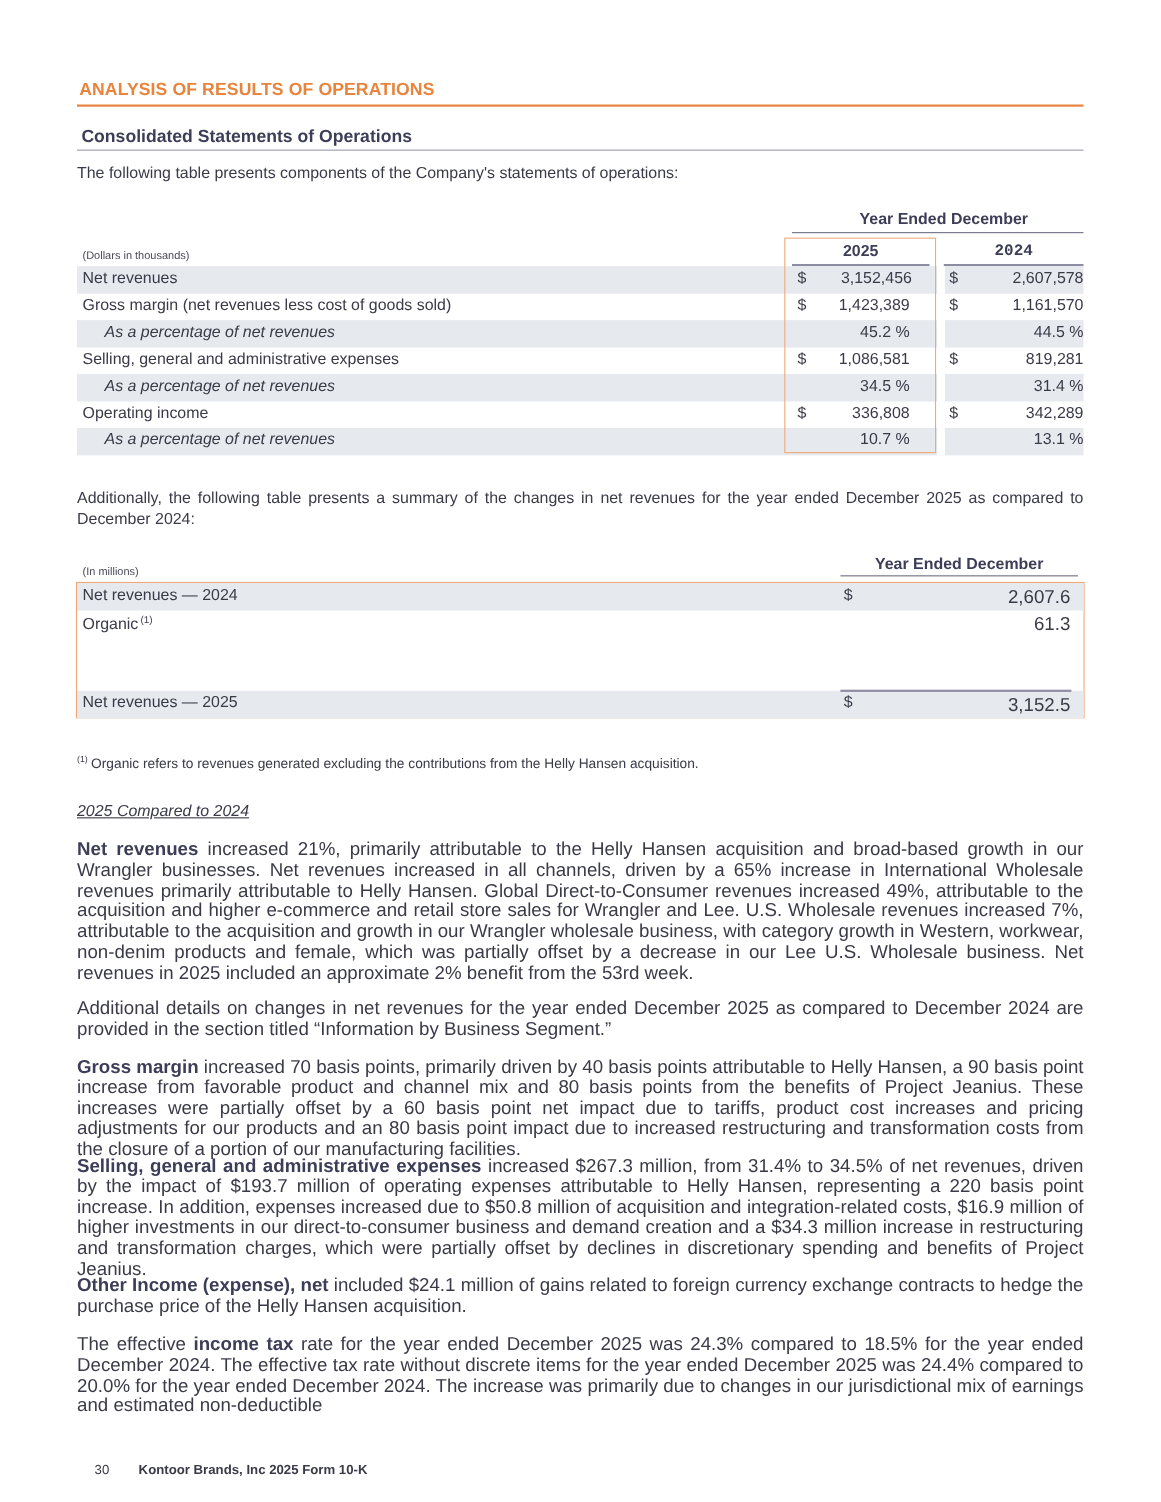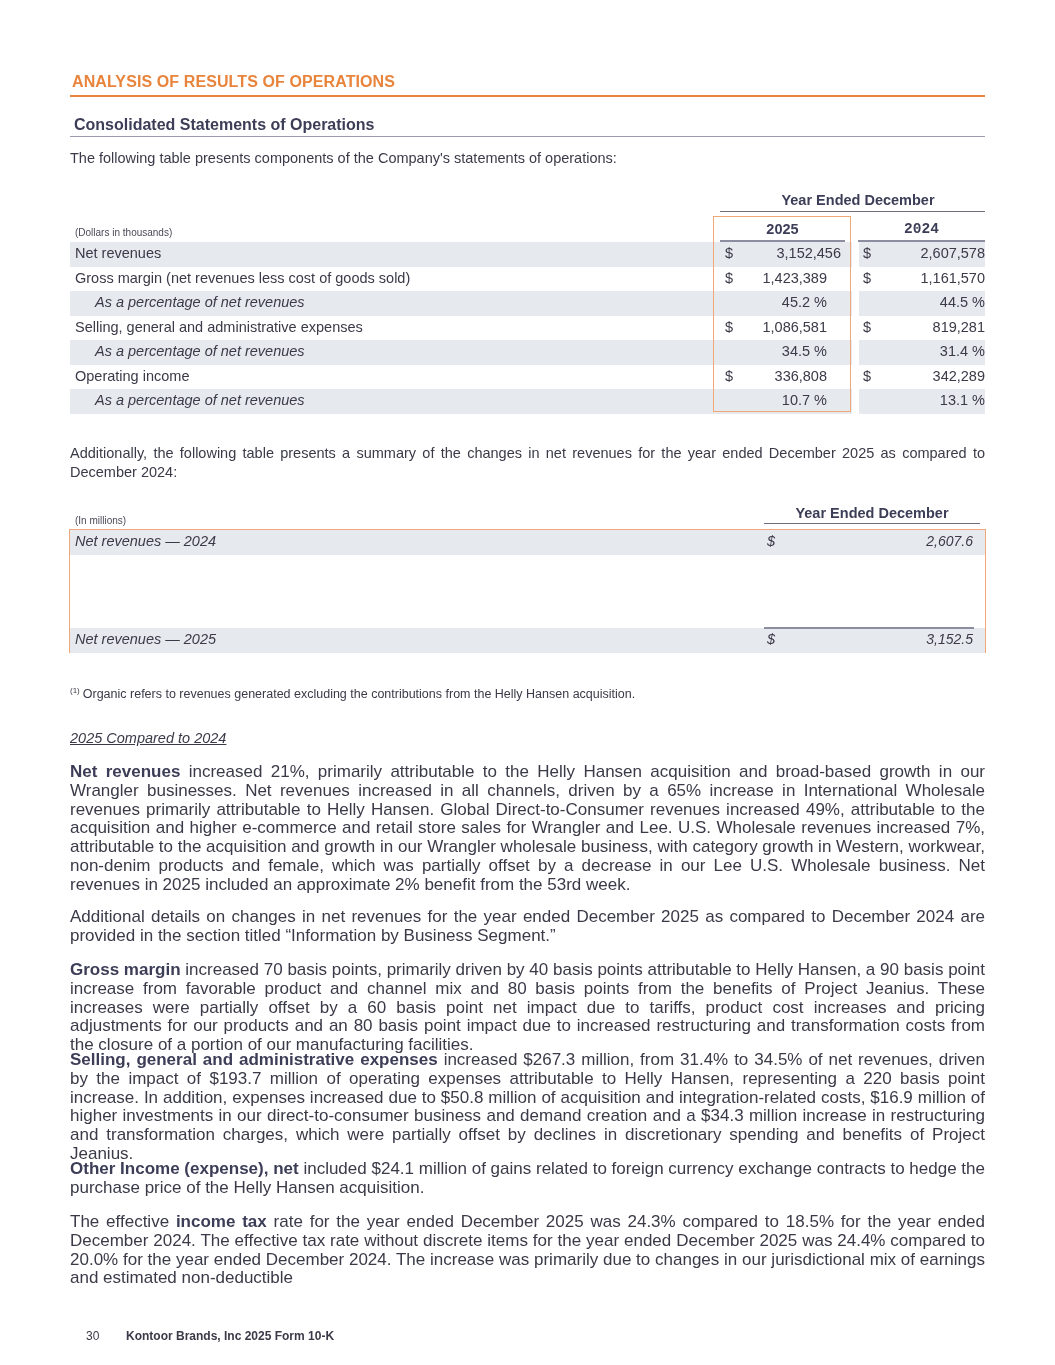--- a/index.html
+++ b/index.html
@@ -31,27 +31,27 @@
   .t1-val { position: absolute; top: 3px; font-size: 14.5px; color: #3a3a48; text-align: right; }
 
   .t1-highlight { left: 713px; top: 216px; width: 138px; height: 196px; border: 1px solid #f0a878; box-sizing: border-box; pointer-events: none; }
 
   .para2 { left: 70px; top: 444px; width: 915px; font-size: 14.5px; line-height: 19px; text-align: justify; color: #3a3a48; }
 
   
   .t2-unit { left: 75px; top: 515px; font-size: 10px; color: #4a4a58; }
   .t2-yearhdr { left: 872px; top: 505px; font-size: 14.5px; font-weight: bold; color: #3c3d57; transform: translateX(-50%); white-space: nowrap; }
   .t2-yearhdr-rule { left: 764px; top: 523px; width: 216px; height: 1px; background: #6d6e82; }
-  .t2-box { left: 69px; top: 529px; width: 917px; height: 124px; border: 1px solid #f0a878; box-sizing: border-box; font-style: italic; }
+  .t2-box { left: 69px; top: 529px; width: 917px; height: 124px; border: 1px solid #f0a878; box-sizing: border-box; }
   .t2-row { position: absolute; left: 0; width: 915px; height: 24.5px; }
   .t2-row.shade { background: #e6e9ee; }
   .t2-label { position: absolute; left: 5px; top: 3px; font-size: 14.5px; color: #3a3a48; white-space: nowrap; }
   .t2-label sup { font-size: 9px; vertical-align: 6px; margin-left: 2px; }
   .t2-cur { position: absolute; left: 697px; top: 3px; font-size: 14.5px; }
-  .t2-val { position: absolute; right: 12px; top: 3px; font-size: 14px; text-align: right; }
+  .t2-val { position: absolute; right: 12px; top: 3px; font-size: 17px; text-align: right; }
   .t2-total-rule { position: absolute; left: 694px; width: 210px; height: 2px; background: #8c8da0; }
 
   .footnote { left: 70px; top: 686px; font-size: 12.5px; color: #3a3a48; }
   .footnote sup { font-size: 8px; vertical-align: 5px; margin-right: 3px; }
 
   .compare-hdr { left: 70px; top: 730px; font-size: 14.5px; font-style: italic; text-decoration: underline; color: #3a3a48; }
 
   .body-para { left: 70px; width: 915px; font-size: 17px; line-height: 18.8px; text-align: justify; color: #3a3a48; }
   .body-para b { color: #3c3d57; }
 
@@ -75,21 +75,21 @@
 <div class="abs t1-col" style="left:720px;width:125px;">2025</div>
 <div class="abs t1-col-rule" style="left:720px;width:125px;"></div>
 <div class="abs t1-col" style="left:858px;width:127px;font-family:Liberation Mono, monospace;">2024</div>
 <div class="abs t1-col-rule" style="left:858px;width:127px;"></div>
 
 <div id="t1-rows">
     <div class="abs t1-row shade" style="top: 242px;">
       <span class="t1-label">Net revenues</span>
       <span class="t1-gap"></span>
       <span class="t1-cur" style="left:655px;">$</span>
-      <span class="t1-val" style="right:144px;">3,152,456</span>
+      <span class="t1-val" style="right:156px;">3,152,456</span>
       <span class="t1-cur" style="left:793px;">$</span>
       <span class="t1-val" style="right:0px;">2,607,578</span>
     </div>
     <div class="abs t1-row" style="top: 266.5px;">
       <span class="t1-label">Gross margin (net revenues less cost of goods sold)</span>
       <span class="t1-gap"></span>
       <span class="t1-cur" style="left:655px;">$</span>
       <span class="t1-val" style="right:158px;">1,423,389</span>
       <span class="t1-cur" style="left:793px;">$</span>
       <span class="t1-val" style="right:0px;">1,161,570</span>
@@ -141,20 +141,25 @@
 
 <div class="abs t2-unit">(In millions)</div>
 <div class="abs t2-yearhdr">Year Ended December</div>
 <div class="abs t2-yearhdr-rule"></div>
 <div class="abs t2-box" id="t2-box">
     <div class="t2-row shade" style="top: 0px;">
       <span class="t2-label"><span>Net revenues — 2024</span></span>
       <span class="t2-cur">$</span>
       <span class="t2-val">2,607.6</span>
     </div>
+    <div class="t2-row" style="top: 24.5px;">
+      <span class="t2-label"><span>Organic</span><sup>(1)</sup></span>
+      <span class="t2-cur"></span>
+      <span class="t2-val">61.3</span>
+    </div>
     <div class="t2-row shade" style="top: 98px;">
       <span class="t2-label"><span>Net revenues — 2025</span></span>
       <span class="t2-cur">$</span>
       <span class="t2-val">3,152.5</span>
     </div>
     <div class="t2-total-rule" style="top: 97px;"></div>
   </div>
 
 <div class="abs footnote">
   <sup>(1)</sup><span>Organic refers to revenues generated excluding the contributions from the Helly Hansen acquisition.</span>

